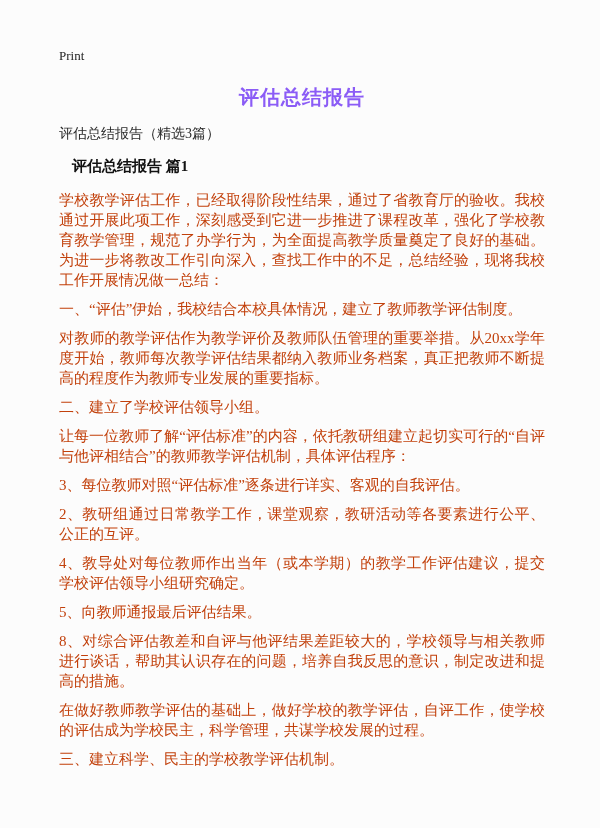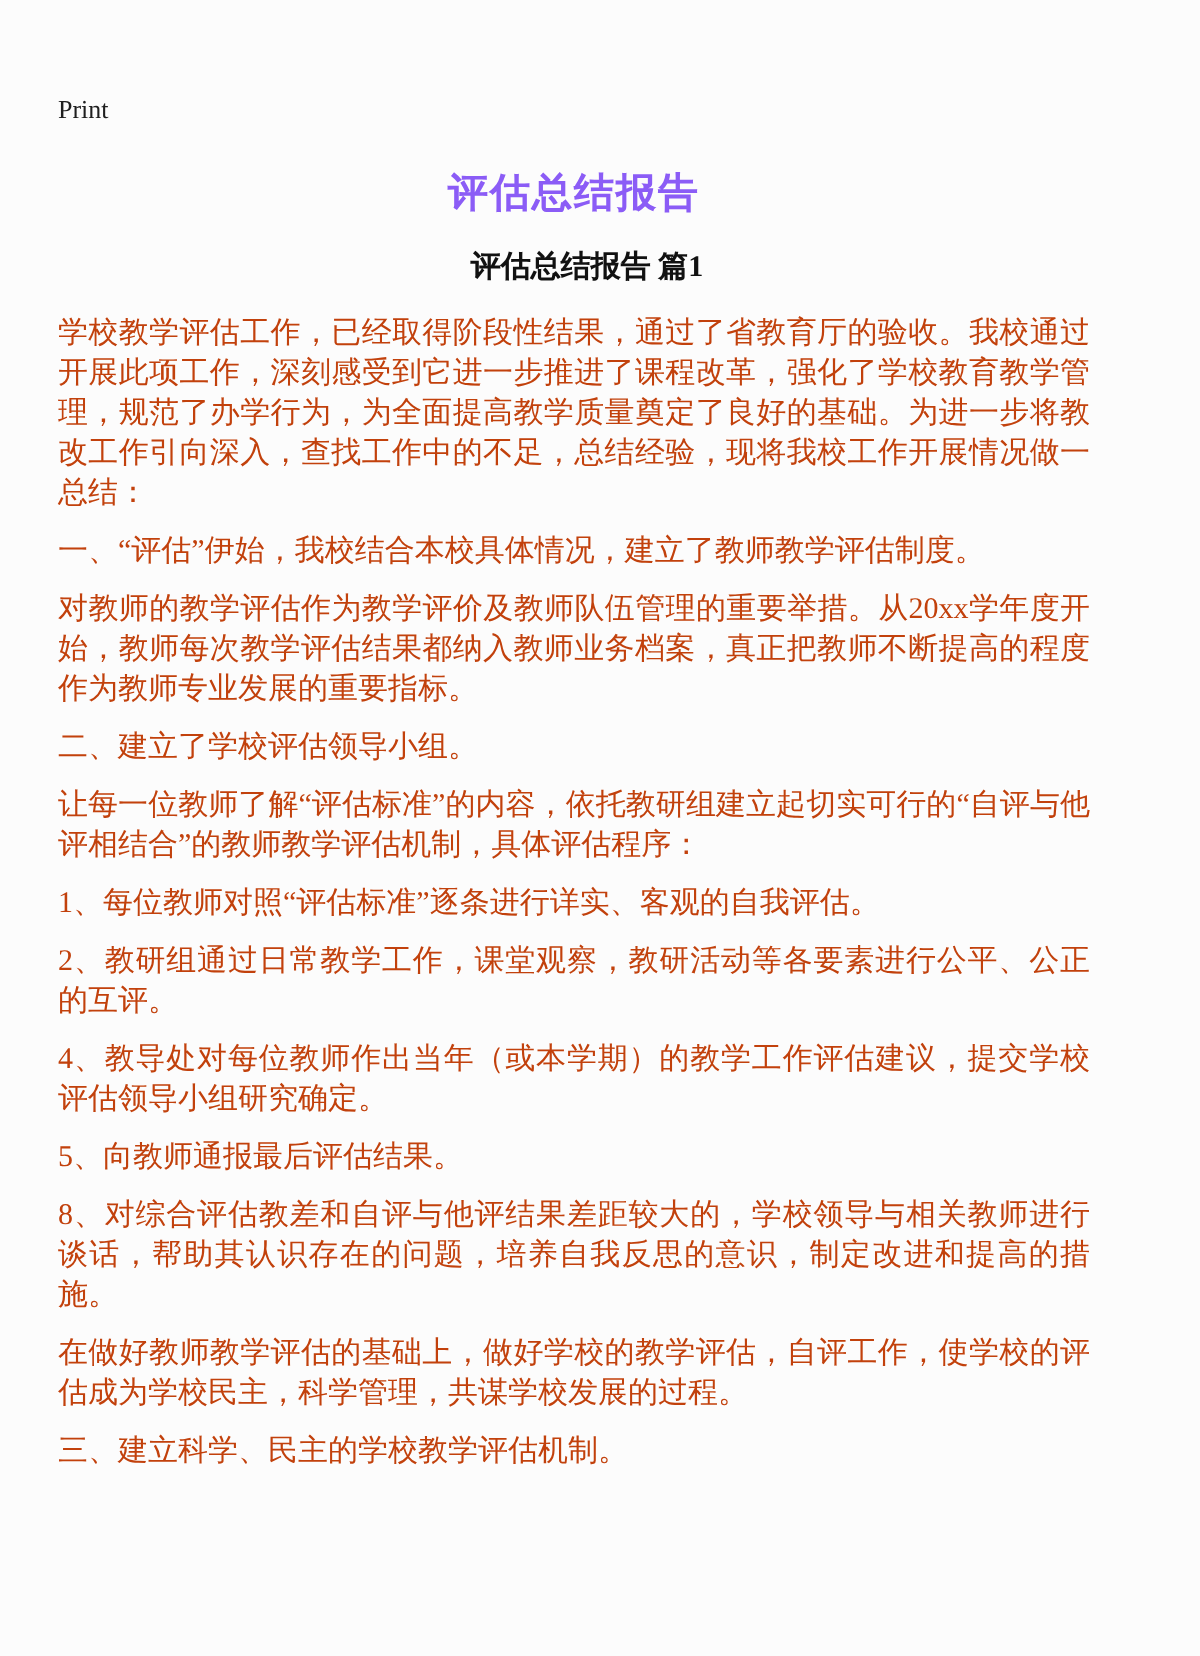--- a/index.html
+++ b/index.html
@@ -12,21 +12,21 @@
   body {
     background: #fcfcfc;
     color: #2a2a2a;
     font-family: "Liberation Serif", "DejaVu Serif", serif;
     -webkit-font-smoothing: antialiased;
   }
   .page {
     box-sizing: border-box;
     width: 600px;
     height: 828px;
-    padding: 46px 55px 40px 29px;
+    padding: 46px 55px 40px 59px;
   }
   .print-link {
     display: inline-block;
     font-size: 13px;
     color: #1f1f1f;
     text-decoration: none;
     margin: 0 0 10px 0;
     cursor: pointer;
   }
   .doc-title {
@@ -40,50 +40,50 @@
   .doc-subtitle {
     font-size: 14px;
     color: #2a2a2a;
     margin: 0 0 14px 0;
   }
   .section-heading {
     font-size: 15px;
     font-weight: bold;
     color: #111111;
     margin: 0 0 14px 13px;
-    text-align: center;
   }
   .doc-body { }
   .body-para {
     font-size: 15px;
     line-height: 20px;
     margin: 0 0 9px 0;
     text-align: justify;
     text-justify: inter-ideograph;
     color: #c2410c;
   }
 </style>
 </head>
 <body>
 
 <div class="page">
   <a class="print-link">Print</a>
 
   <h1 class="doc-title">评估总结报告</h1>
 
+  <p class="doc-subtitle">评估总结报告（精选3篇）</p>
 
   <h2 class="section-heading">评估总结报告 篇1</h2>
 
   <div class="doc-body">
       <p class="body-para">学校教学评估工作，已经取得阶段性结果，通过了省教育厅的验收。我校通过开展此项工作，深刻感受到它进一步推进了课程改革，强化了学校教育教学管理，规范了办学行为，为全面提高教学质量奠定了良好的基础。为进一步将教改工作引向深入，查找工作中的不足，总结经验，现将我校工作开展情况做一总结：</p>
       <p class="body-para">一、“评估”伊始，我校结合本校具体情况，建立了教师教学评估制度。</p>
       <p class="body-para">对教师的教学评估作为教学评价及教师队伍管理的重要举措。从20xx学年度开始，教师每次教学评估结果都纳入教师业务档案，真正把教师不断提高的程度作为教师专业发展的重要指标。</p>
       <p class="body-para">二、建立了学校评估领导小组。</p>
       <p class="body-para">让每一位教师了解“评估标准”的内容，依托教研组建立起切实可行的“自评与他评相结合”的教师教学评估机制，具体评估程序：</p>
-      <p class="body-para">1、每位教师对照“评估标准”逐条进行详实、客观的自我评估。</p>
+      <p class="body-para">3、每位教师对照“评估标准”逐条进行详实、客观的自我评估。</p>
       <p class="body-para">2、教研组通过日常教学工作，课堂观察，教研活动等各要素进行公平、公正的互评。</p>
       <p class="body-para">4、教导处对每位教师作出当年（或本学期）的教学工作评估建议，提交学校评估领导小组研究确定。</p>
       <p class="body-para">5、向教师通报最后评估结果。</p>
       <p class="body-para">8、对综合评估教差和自评与他评结果差距较大的，学校领导与相关教师进行谈话，帮助其认识存在的问题，培养自我反思的意识，制定改进和提高的措施。</p>
       <p class="body-para">在做好教师教学评估的基础上，做好学校的教学评估，自评工作，使学校的评估成为学校民主，科学管理，共谋学校发展的过程。</p>
       <p class="body-para">三、建立科学、民主的学校教学评估机制。</p>
     </div>
 </div>
 
 </body></html>

